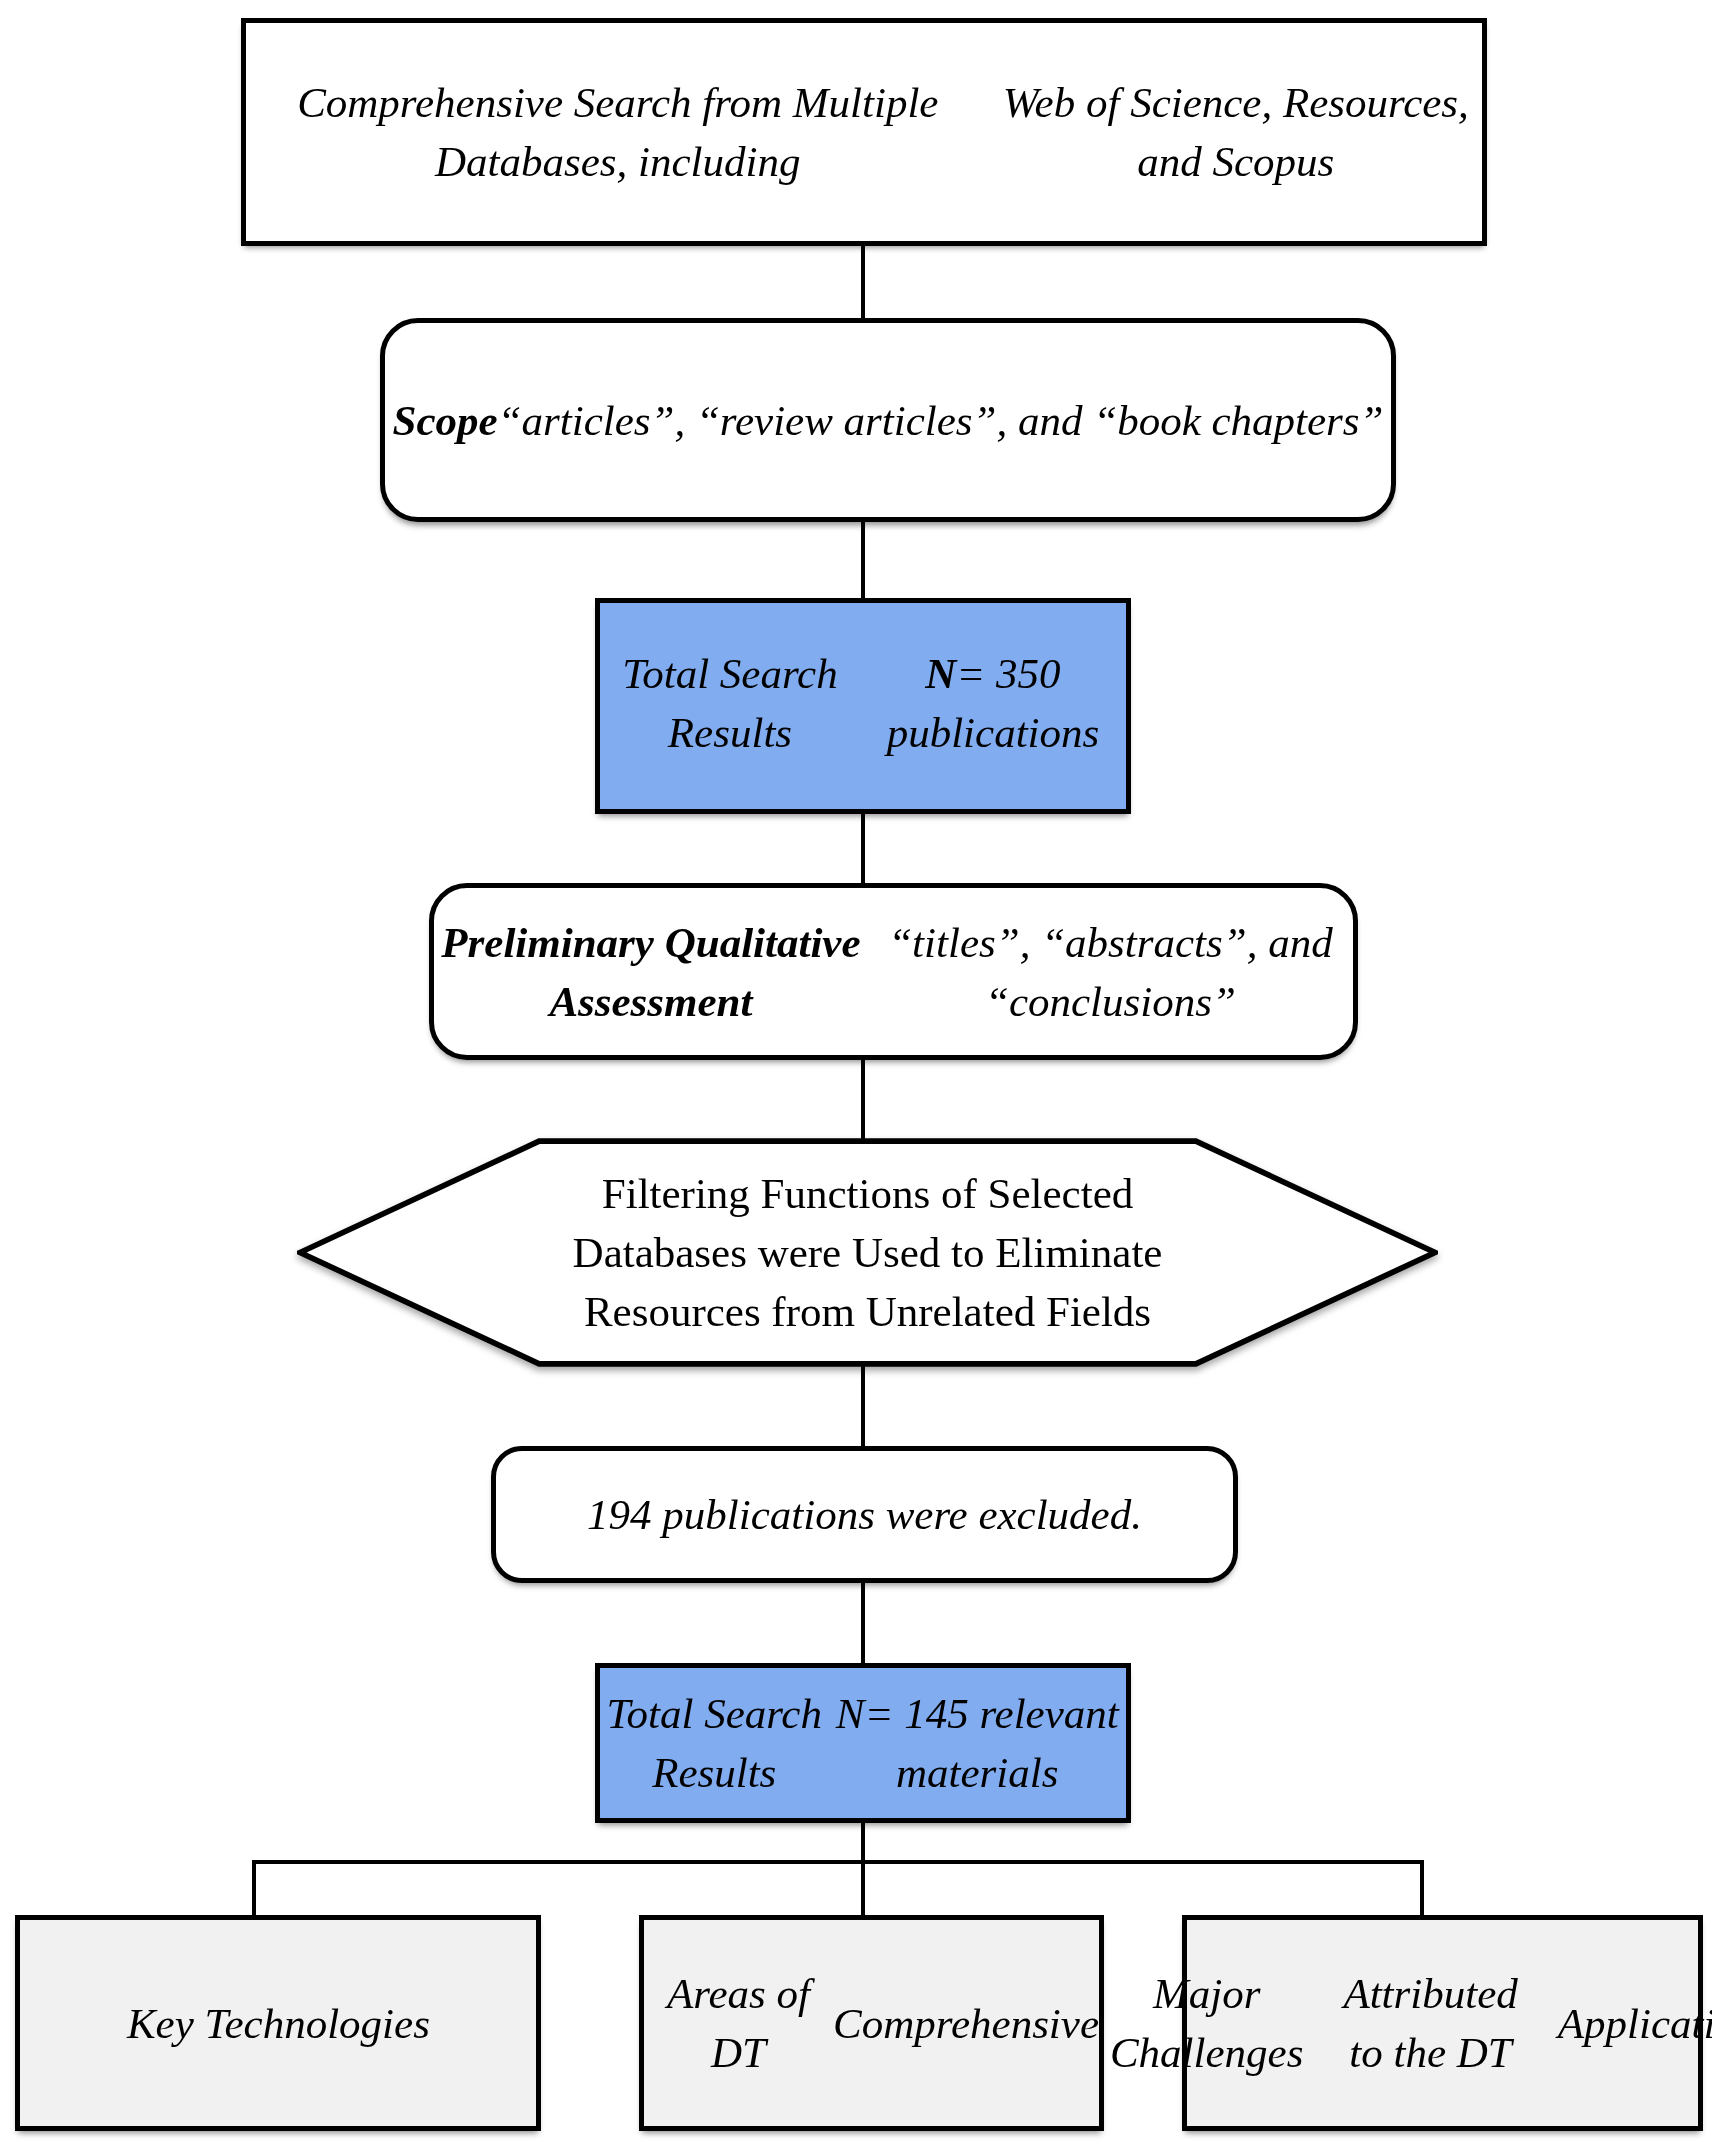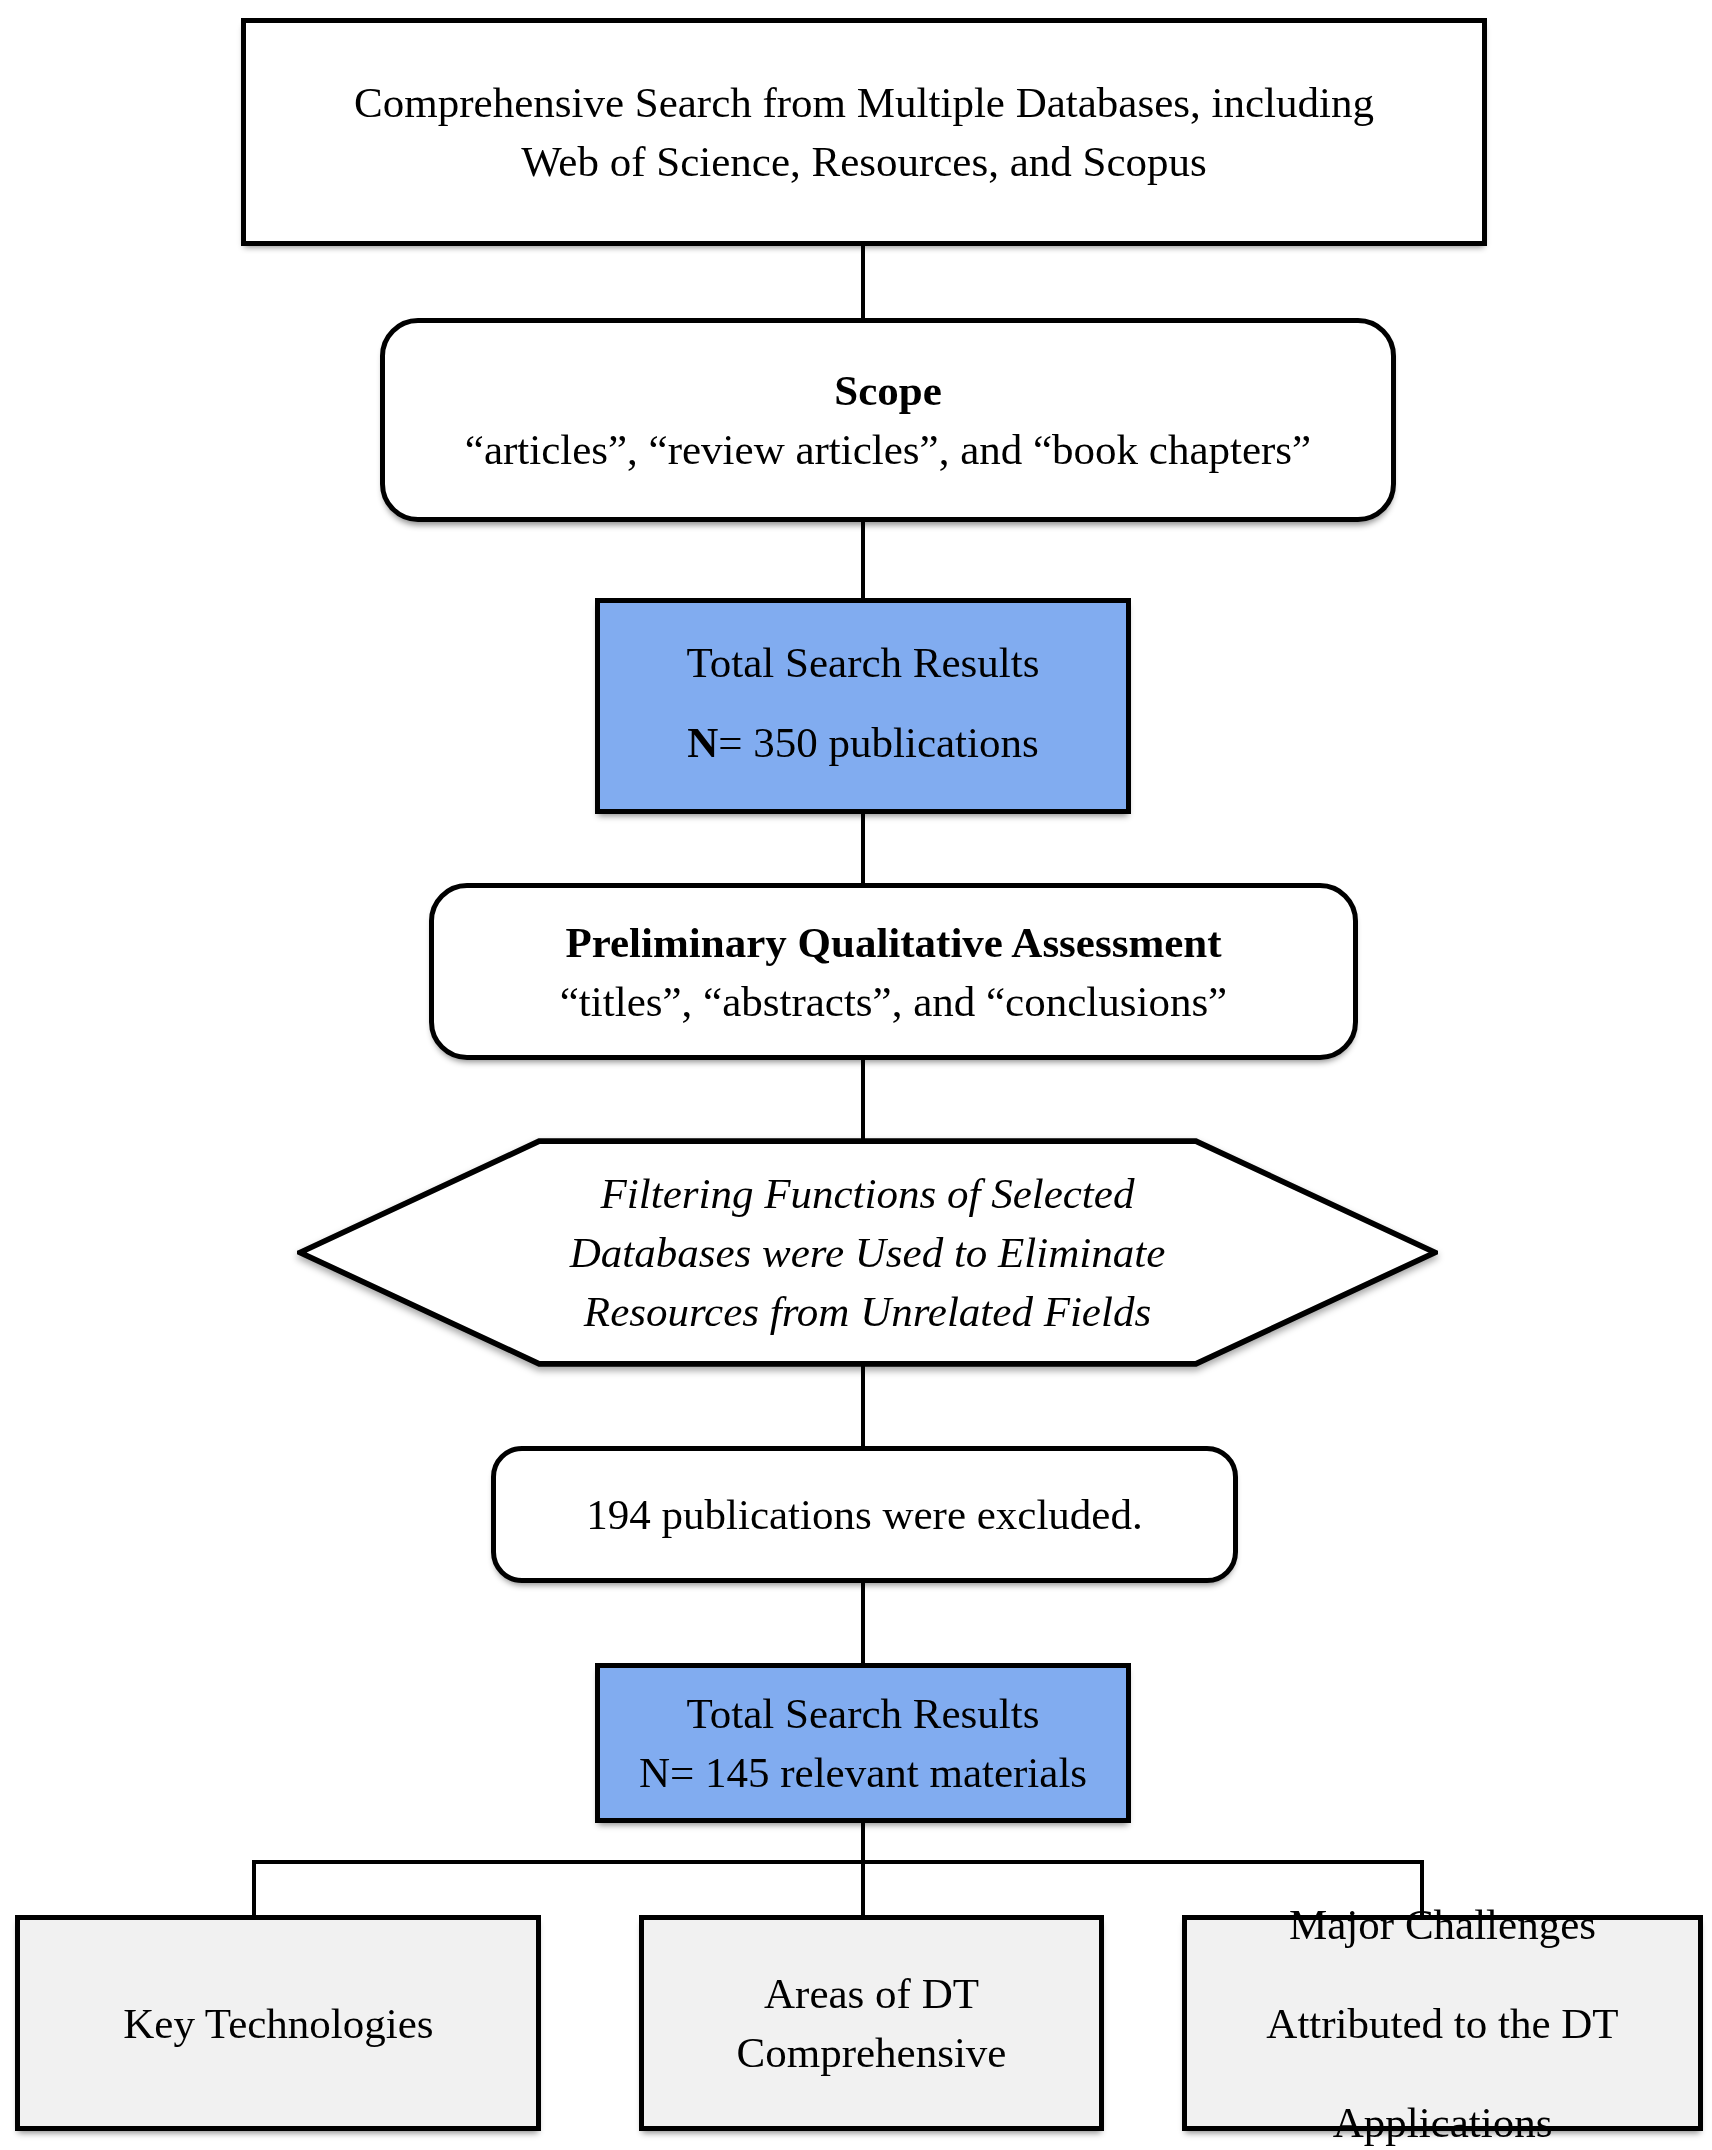--- a/index.html
+++ b/index.html
@@ -14,27 +14,28 @@
     background: #FFFFFF;
     font-family: "Liberation Serif", "DejaVu Serif", serif;
     color: #000000;
   }
   .node {
     position: absolute;
     box-sizing: border-box;
     border: 5.1px solid #000000;
     background: #FFFFFF;
     display: flex;
-    flex-direction: column;
+    flex-direction: row;
     align-items: center;
     justify-content: center;
     text-align: center;
     font-size: 43px;
     line-height: 59px;
     box-shadow: 0 5.1px 6.2px -3.1px rgba(0,0,0,0.45);
+    font-style: italic;
   }
   .rounded { border-radius: 38px; margin-left: 28px; }
   .rounded-sm { border-radius: 31px; }
   .blue { background: #81ACF0; }
   .gray { background: #F1F1F1; }
   .bold { font-weight: bold; }
   .line { display: block; }
   .vline, .hline {
     position: absolute;
     background: #000000;
@@ -61,21 +62,20 @@
   .hex-text {
     position: absolute;
     inset: 0;
     display: flex;
     flex-direction: column;
     align-items: center;
     justify-content: center;
     text-align: center;
     font-size: 43px;
     line-height: 59px;
-    font-style: italic;
   }
 </style>
 </head>
 <body>
 
 <div id="canvas">
 
   <div class="node" style="left:241px; top:18px; width:1246px; height:228px;">
     <span class="line">Comprehensive Search from Multiple Databases, including</span>
     <span class="line">Web of Science, Resources, and Scopus</span>

